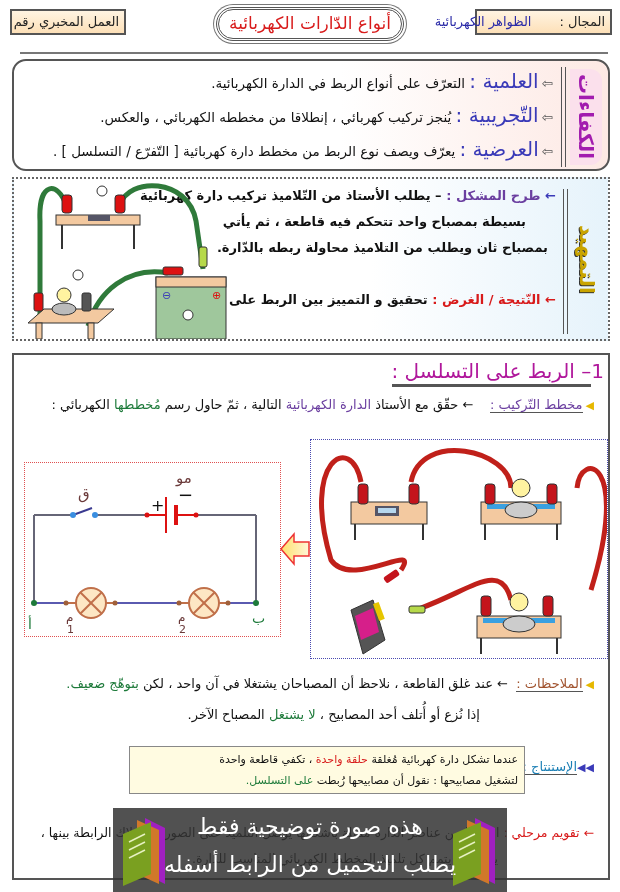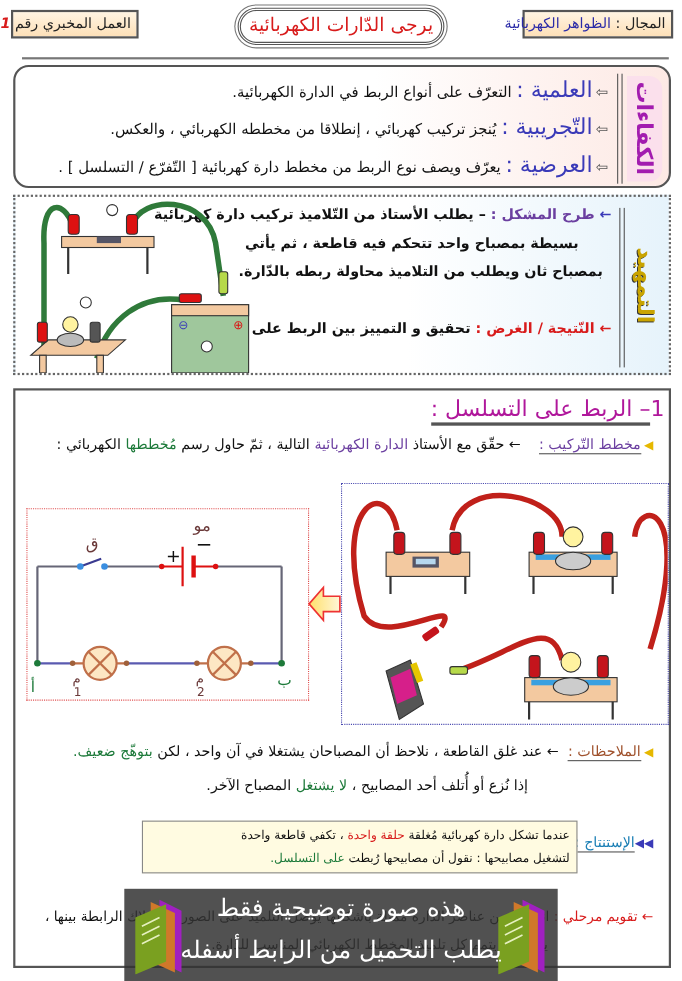--- a/index.html
+++ b/index.html
@@ -2,21 +2,21 @@
 <html><head>
   <meta charset="utf-8">
   <style>
     * { box-sizing: border-box; margin: 0; padding: 0; }
     html, body { width: 620px; height: 892px; background: #ffffff; overflow: hidden; }
     body { position: relative; font-family: "DejaVu Sans", sans-serif; color: #111; }
     .abs { position: absolute; }
 
     
     .hdr-box { position: absolute; top: 9px; height: 26px; border: 2px solid #555; background: linear-gradient(#fff4e2, #fde0b8); font-size: 13px; line-height: 22px; padding: 0 5px; direction: rtl; white-space: nowrap; }
-    .hdr-box .lbl { color: #222; }
+    .hdr-box .lbl { color: #222; margin-left: 24px; }
     .hdr-box .val { color: #2b2ba8; }
     .hdr-box .num { color: #d81b1b; font-weight: bold; font-style: italic; }
     .title-pill { position: absolute; left: 216px; top: 7px; width: 188px; height: 34px; border: 3px double #555; border-radius: 18px; background: #fff; text-align: center; font-size: 17px; line-height: 27px; color: #d81b1b; direction: rtl; box-shadow: 0 0 0 2px #fff, 0 0 0 3px #777; }
     .hr-top { position: absolute; left: 20px; top: 52px; width: 588px; height: 2px; background: #777; }
 
     
     .comp-box { position: absolute; left: 12px; top: 59px; width: 598px; height: 112px; border: 2px solid #555; border-radius: 14px; background: linear-gradient(90deg, #ffffff 55%, #fde9e4 100%); }
     .side-label { position: absolute; writing-mode: vertical-rl; font-size: 20px; font-weight: bold; text-align: center; }
     .comp-label { right: 6px; top: 8px; width: 32px; height: 96px; color: #a21caf; background: #fbe0ec; border-radius: 0 12px 12px 0; line-height: 32px; }
     .dbl-line { position: absolute; width: 5px; border-left: 1.5px solid #555; border-right: 1.5px solid #555; }
@@ -58,21 +58,21 @@
     .wm-book { position: absolute; top: 6px; }
   </style>
 </head>
 <body>
 
 <div class="hdr-box" style="left:10px;width:116px;">
   <span class="lbl">العمل المخبري رقم</span>
   <span class="num">1</span>
 </div>
 <div class="title-pill">
-  <span>يرجى الدّارات الكهربائية</span>
+  <span>أنواع الدّارات الكهربائية</span>
 </div>
 <div class="hdr-box" style="left:475px;width:137px;">
   <span class="lbl">المجال :</span>
   <span class="val">الظواهر الكهربائية</span>
 </div>
 <div class="hr-top"></div>
 
 <div class="comp-box">
   <div class="side-label comp-label">الكفاءات</div>
   <div class="dbl-line comp-line"></div>

